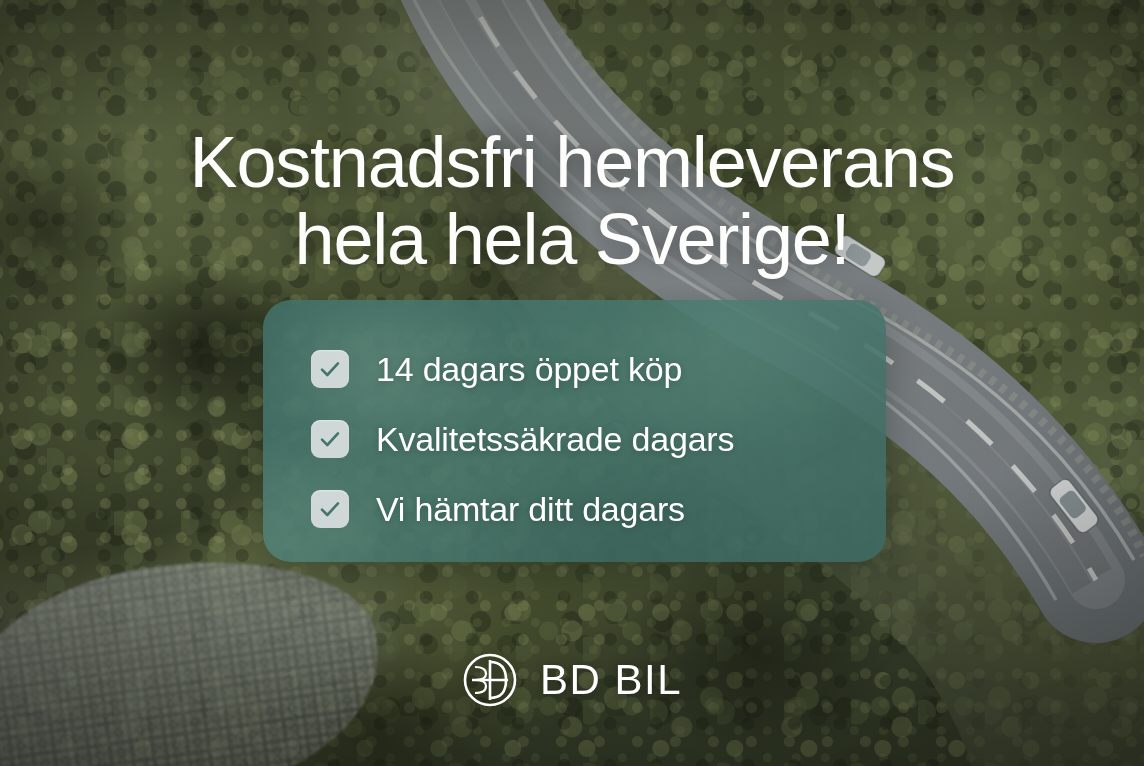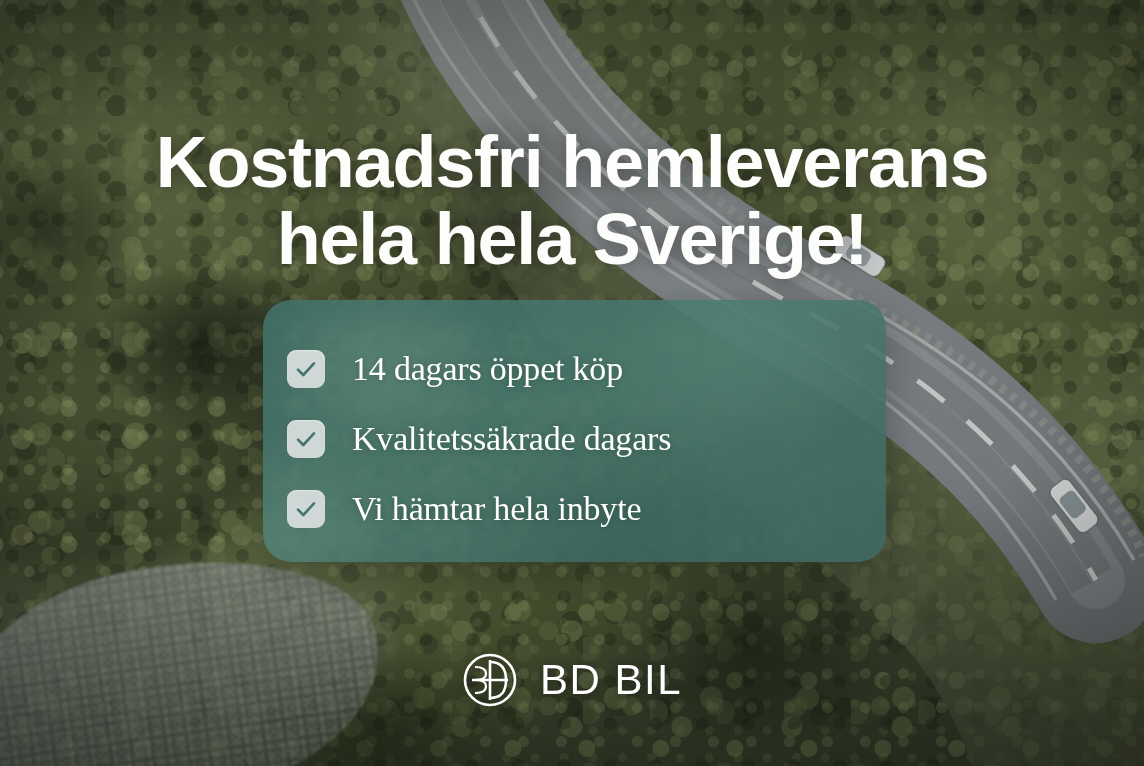--- a/index.html
+++ b/index.html
@@ -124,21 +124,21 @@
   
   .headline {
     position: absolute;
     left: 0;
     right: 0;
     top: 76px;
     text-align: center;
     color: #fdfdfb;
     font-size: 72px;
     line-height: 1.07;
-    font-weight: 700;
+    font-weight: 400;
     letter-spacing: -1.2px;
     text-shadow: 0 2px 18px rgba(0,0,0,0.34);
     padding: 0 40px;
     box-sizing: border-box;
   }
   .headline .ln { display: block; }
 
   
   .card {
     position: absolute;
@@ -156,22 +156,21 @@
     inset: -30px;
     background:
       radial-gradient(ellipse 180px 120px at 22% 30%, rgba(118,156,140,0.42) 0%, rgba(118,156,140,0) 70%),
       radial-gradient(ellipse 200px 140px at 74% 26%, rgba(96,140,126,0.38) 0%, rgba(96,140,126,0) 72%),
       radial-gradient(ellipse 220px 150px at 58% 84%, rgba(50,88,80,0.45) 0%, rgba(50,88,80,0) 72%),
       radial-gradient(ellipse 160px 130px at 8% 80%, rgba(108,148,132,0.34) 0%, rgba(108,148,132,0) 72%);
     filter: blur(16px);
   }
   .card-inner {
     position: relative;
-    padding: 38px 0 0 24px;
-    font-family: Liberation Serif, serif;
+    padding: 38px 0 0 48px;
   }
 
   .feature-row {
     display: flex;
     align-items: center;
     height: 62px;
     margin-bottom: 8px;
   }
   .checkbox {
     width: 38px;
@@ -304,21 +303,21 @@
         </span>
         <span class="feature-label">Kvalitetssäkrade dagars</span>
       </div>
 
       <div class="feature-row">
         <span class="checkbox">
           <svg width="24" height="24" viewBox="0 0 24 24" fill="none">
             <path d="M4 12.6 L9.3 18 L20 6.4" stroke="#46756c" stroke-width="2.6" stroke-linecap="round" stroke-linejoin="round"></path>
           </svg>
         </span>
-        <span class="feature-label">Vi hämtar hela inbyte</span>
+        <span class="feature-label">Vi hämtar ditt dagars</span>
       </div>
 
     </div>
   </div>
 
   <div class="logo">
     <svg class="logo-mark" width="56" height="56" viewBox="0 0 56 56">
       <circle cx="28" cy="28" r="25" fill="none" stroke="#ffffff" stroke-width="2.6"></circle>
       <line x1="28" y1="8" x2="28" y2="48" stroke="#ffffff" stroke-width="2.6"></line>
       <line x1="10" y1="28" x2="46" y2="28" stroke="#ffffff" stroke-width="2.6"></line>

